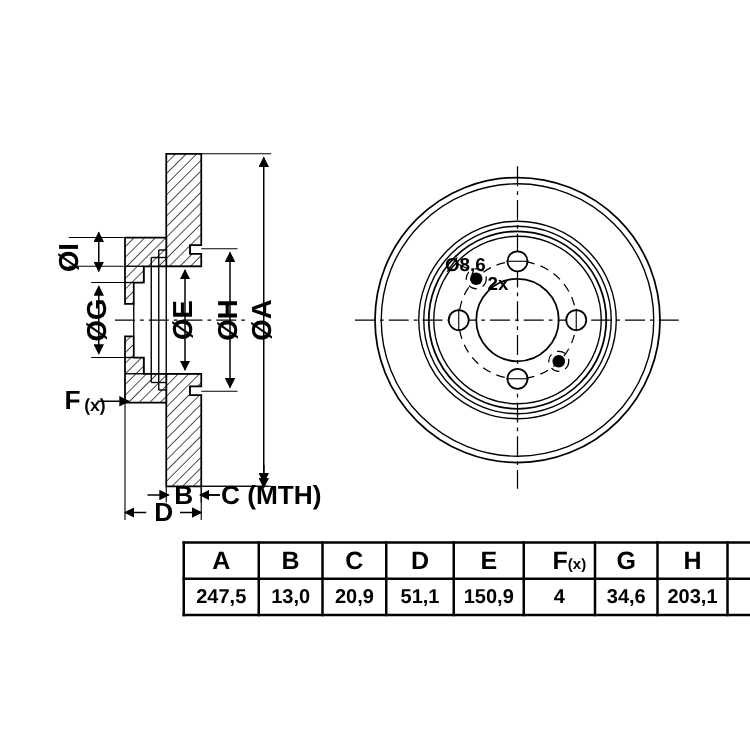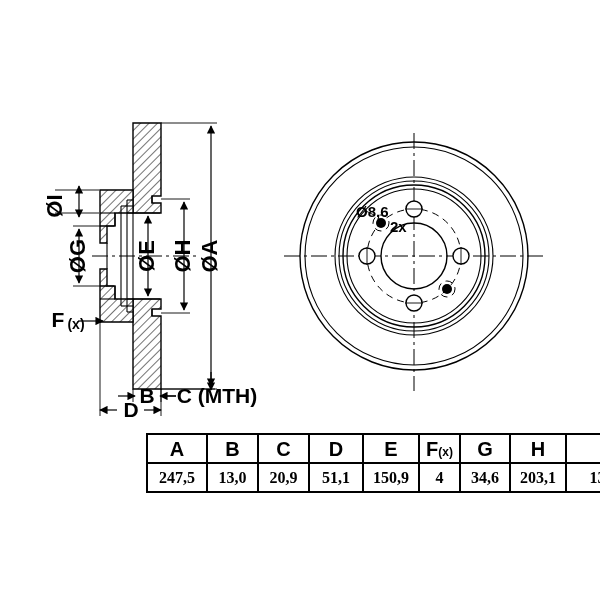--- a/index.html
+++ b/index.html
@@ -98,21 +98,20 @@
     padding: 0;
     line-height: 1;
   }
   table.spec th {
     height: 27px;
     font-size: 20px;
   }
   table.spec td {
     height: 27px;
     font-size: 16px;
-    font-family: Liberation Serif, serif;
   }
   table.spec th .sub {
     font-size: 12px;
     vertical-align: baseline;
   }
 </style>
 </head>
 <body>
 
 <div id="drawing-root">
@@ -302,21 +301,21 @@
 
   <div id="spec-table-wrap">
     <table class="spec">
       <thead>
         <tr>
           <th style="width:58px;"><span>A</span></th>
           <th style="width:49px;"><span>B</span></th>
           <th style="width:49px;"><span>C</span></th>
           <th style="width:52px;"><span>D</span></th>
           <th style="width:54px;"><span>E</span></th>
-          <th style="width:39px;"><span>F</span><span class="sub">(x)</span></th>
+          <th style="width:39px;padding-left:16px;"><span>F</span><span class="sub">(x)</span></th>
           <th style="width:48px;"><span>G</span></th>
           <th style="width:54px;"><span>H</span></th>
           <th style="width:73px;"></th>
         </tr>
       </thead>
       <tbody>
         <tr>
           <td>247,5</td>
           <td>13,0</td>
           <td>20,9</td>

